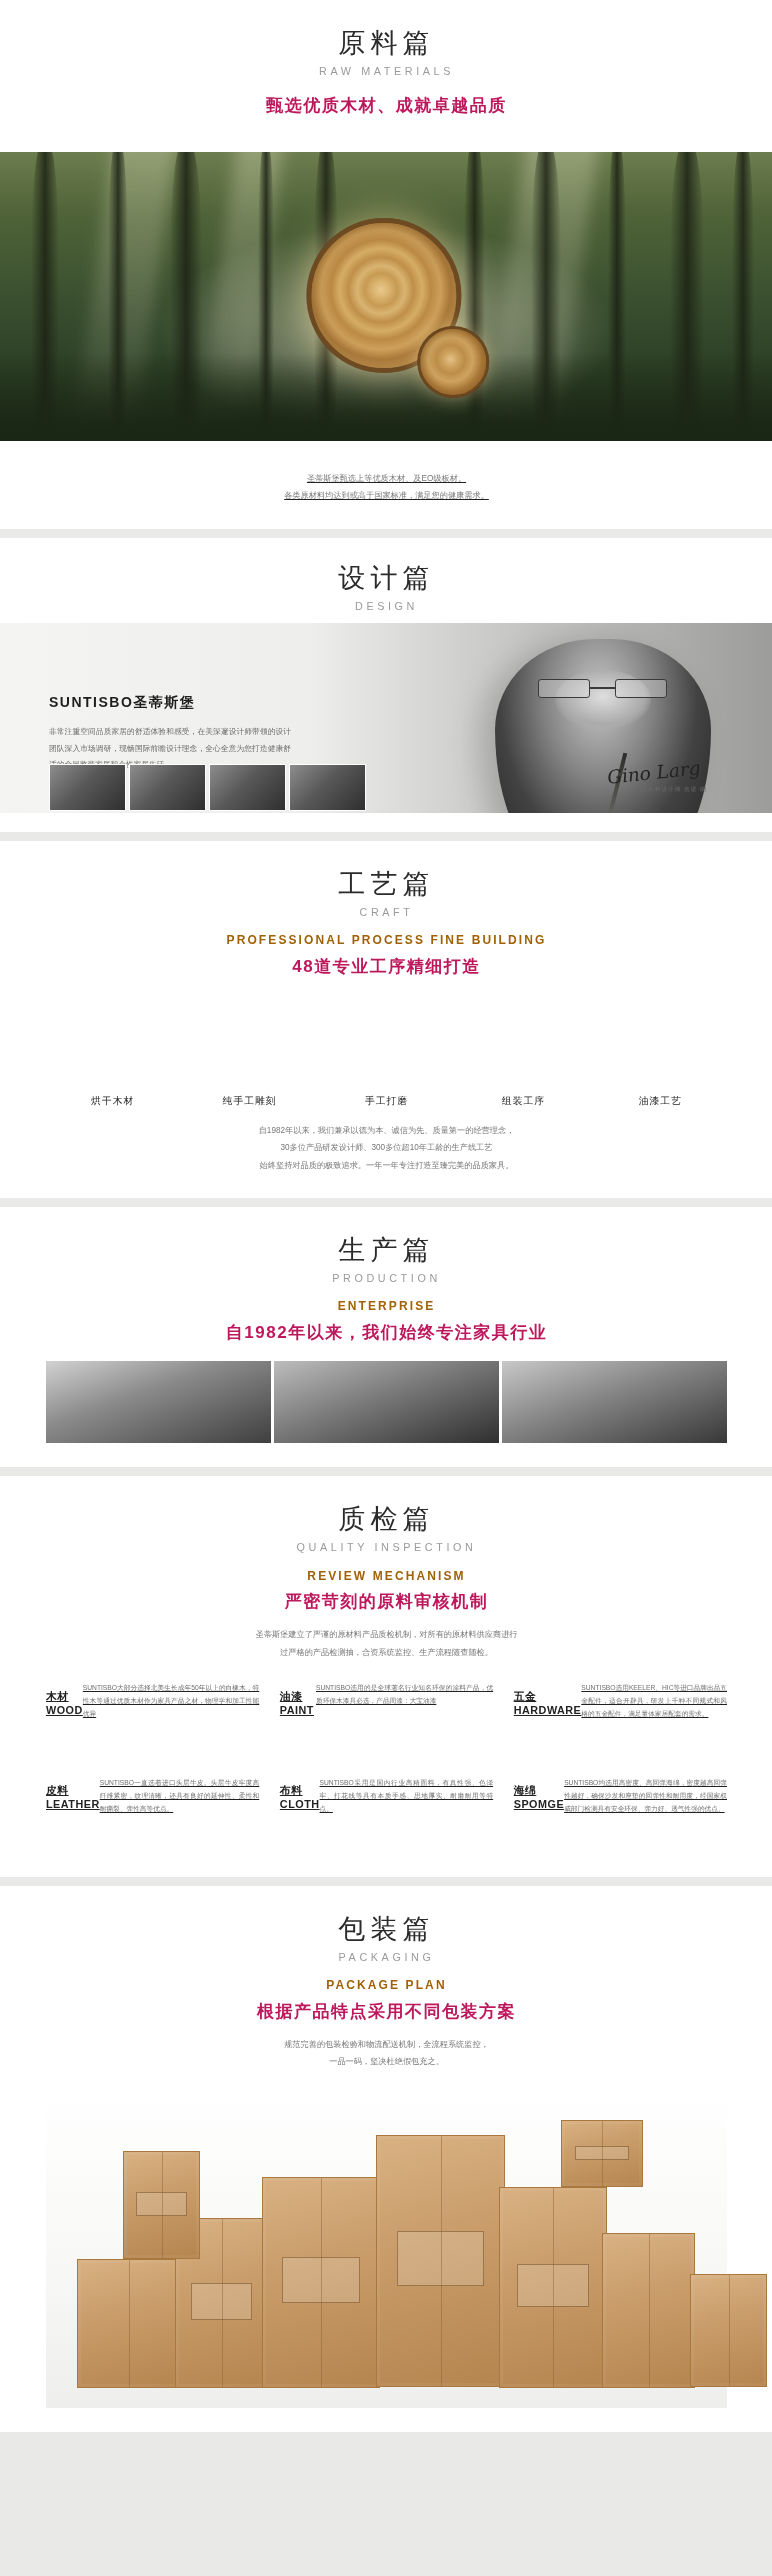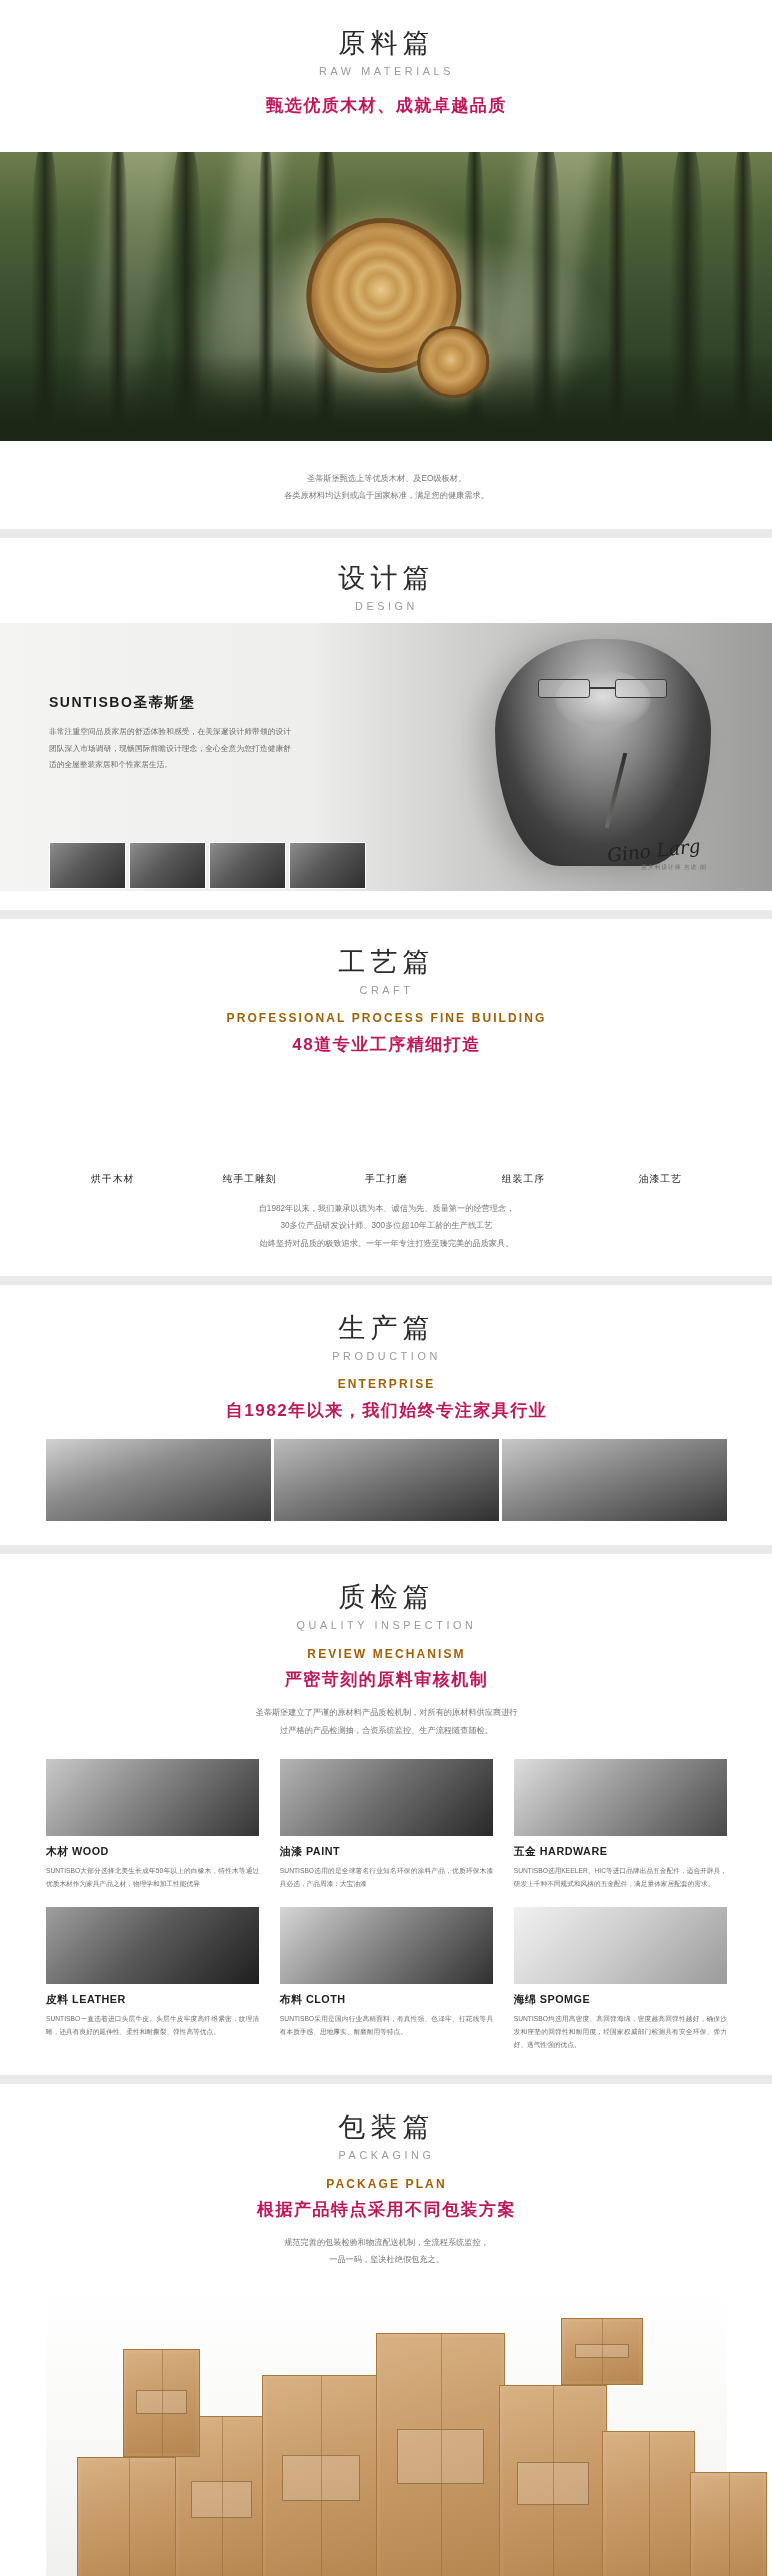--- a/index.html
+++ b/index.html
@@ -96,24 +96,24 @@
   .log-small {
     position: absolute; left: 50%; top: 60%;
     transform: translate(42%,0);
     width: 72px; height: 72px; border-radius: 50%;
     background:
       radial-gradient(circle at 46% 46%,
         #e4c189 0%, #cfa45f 14%, #bc8d49 28%, #cfa460 44%, #ae7c3b 62%, #8d5e29 100%);
     box-shadow: 0 0 18.5px rgba(255,225,160,0.45), inset 0 0 11.3px rgba(110,70,25,0.45);
     border: 3.6px solid #6b4720;
   }
-  .cap-lines { margin-top: 15.5px; }
+  .cap-lines { margin-top: 15.5px; text-decoration: underline; }
   .design-hero {
     position: relative;
-    height: 268px;
+    height: 190px;
     background: linear-gradient(90deg,#f4f4f2 0%, #eeeeec 40%, #cfcfcd 60%, #9c9c9a 100%);
     overflow: hidden;
   }
   .portrait {
     position:absolute; right: 62px; top: 15.5px; width: 216px; height: 227px;
     background:
       radial-gradient(ellipse at 48% 26%, #cdbfb1 0%, #8d8176 34%, #4c463f 62%, #2a2724 100%);
     border-radius: 46% 46% 30% 30% / 40% 40% 60% 60%;
     filter: grayscale(100%) contrast(1.08);
     box-shadow: -15.5px 5.2px 31px rgba(0,0,0,0.18);
@@ -188,21 +188,21 @@
     flex:1; height: 82px; filter: grayscale(100%);
     background: linear-gradient(160deg,#d2d2d0 0%, #8b8b89 40%, #3f3f3d 100%);
   }
   .prod-img.p2 { background: linear-gradient(160deg,#bcbcba 0%, #7a7a78 45%, #2f2f2d 100%); }
   .prod-img.p3 { background: linear-gradient(160deg,#c8c8c6 0%, #84847f 45%, #38383a 100%); }
 
   
   .qc-grid {
     display:grid; grid-template-columns: repeat(3, 1fr); gap: 17.5px 20.6px; margin-top: 20.6px;
   }
-  .qc-item { display:flex; flex-direction: column; }
+  .qc-item { display:flex; flex-direction: row; text-decoration: underline; }
   .qc-img {
     height: 77px; filter: grayscale(100%);
     background: linear-gradient(135deg,#c9c9c7 0%, #85857f 45%, #34343a 100%);
   }
   .qc-img.q2 { background: linear-gradient(135deg,#b5b5b3 0%, #6e6e6c 48%, #282826 100%); }
   .qc-img.q3 { background: linear-gradient(135deg,#dedede 0%, #9a9a98 45%, #4a4a48 100%); }
   .qc-img.q4 { background: linear-gradient(135deg,#d6d6d4 0%, #909090 40%, #303030 100%); }
   .qc-img.q5 { background: linear-gradient(135deg,#9f9f9d 0%, #5c5c5a 45%, #1e1e1c 100%); }
   .qc-img.q6 { background: linear-gradient(135deg,#f1f1ef 0%, #cfcfcd 45%, #9a9a98 100%); }
   .qc-name { font-size: 10.8px; font-weight: bold; margin: 8.2px 0 5.2px 0; letter-spacing: 0.5px; }

